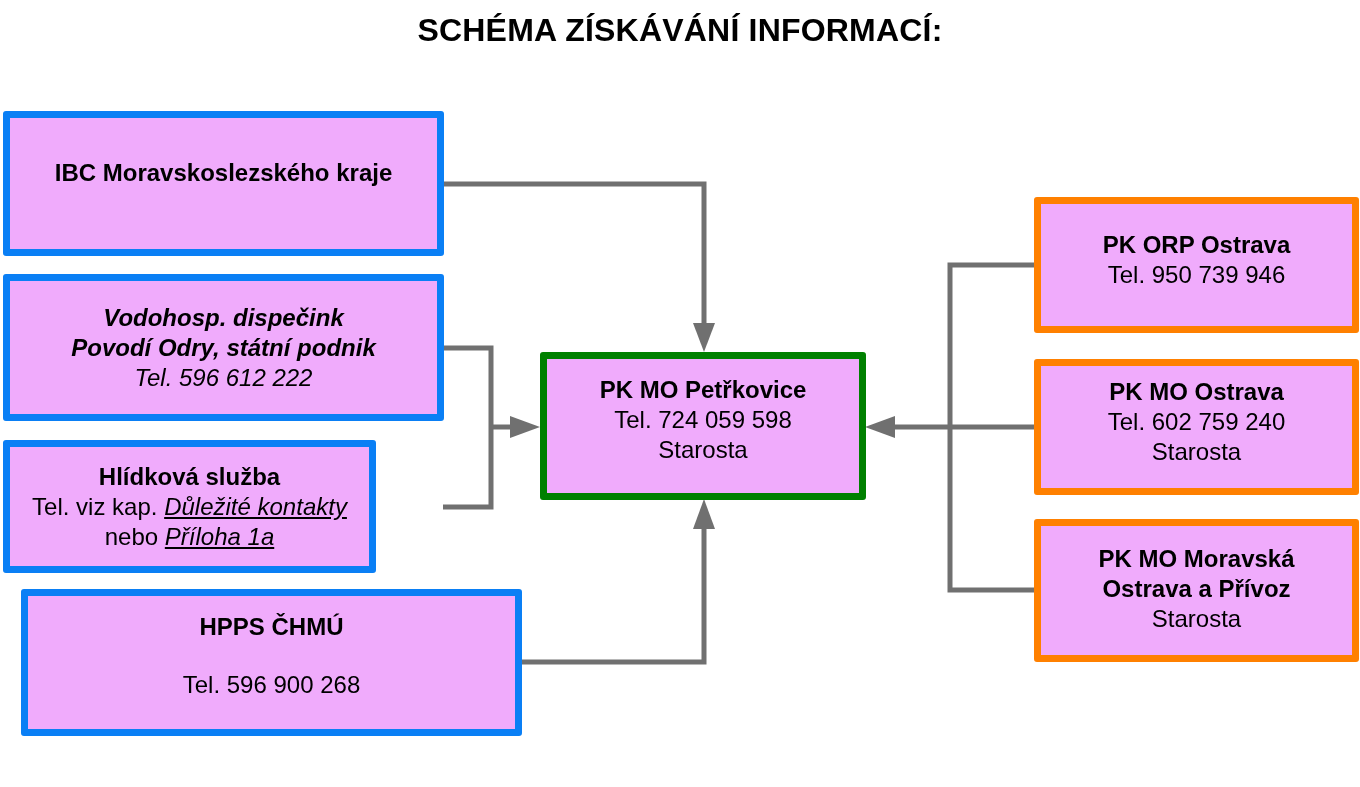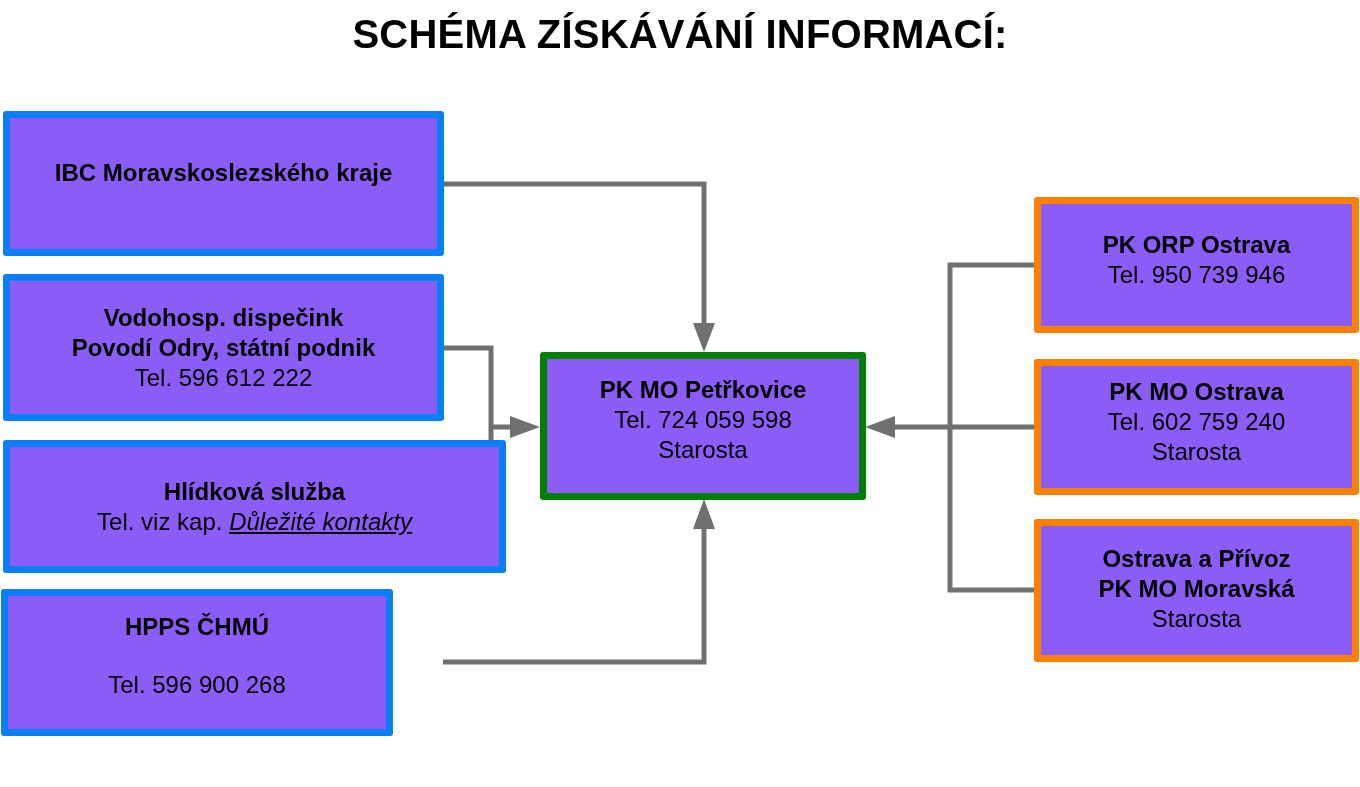--- a/index.html
+++ b/index.html
@@ -1,20 +1,20 @@
 <!DOCTYPE html>
 <html><head>
 <meta charset="utf-8">
 <style>
   html, body { margin:0; padding:0; background:#ffffff; }
   body { width:1360px; height:787px; position:relative; overflow:hidden;
          font-family:"Liberation Sans", "DejaVu Sans", sans-serif; color:#000; }
   .title { position:absolute; left:0; width:1360px; top:12px; text-align:center;
-           font-size:40px; font-weight:bold; letter-spacing:0.2px; }
-  .box { position:absolute; box-sizing:border-box; background:#8b5cf6; border-width:7px; border-style:solid;
+           font-size:32px; font-weight:bold; letter-spacing:0.2px; }
+  .box { position:absolute; box-sizing:border-box; background:#f0abfc; border-width:7px; border-style:solid;
          border-radius:3px; display:flex; flex-direction:column; justify-content:center; align-items:center;
          text-align:center; font-size:24px; line-height:30px; }
   .box.blue { border-color:#0a7ff5; }
   .box.green { border-color:#008000; }
   .box.orange { border-color:#ff8000; }
   .box .name { font-weight:bold; }
   .box .line { font-weight:normal; }
   .box em { font-style:italic;text-decoration:underline; }
   svg.conn { position:absolute; left:0; top:0; width:1360px; height:787px; }
 </style>
@@ -37,32 +37,33 @@
     <polygon points="510,416 510,438 540,427"></polygon>
     <polygon points="693,529 715,529 704,499"></polygon>
     <polygon points="895,416 895,438 865,427"></polygon>
   </g>
 </svg>
 
 <div class="box blue" style="left: 3px; top: 111px; width: 441px; height: 145px; padding-bottom: 22px; border-color: rgb(10, 127, 245);">
   <div class="name">IBC Moravskoslezského kraje</div>
 </div>
 
-<div class="box blue" style="left: 3px; top: 274px; width: 441px; height: 147px; border-color: rgb(10, 127, 245);">
+<div class="box blue" style="left: 3px; top: 274px; width: 441px; height: 147px; border-color: rgb(10, 127, 245); font-style: italic;">
   <div class="name">Vodohosp. dispečink</div>
   <div class="name">Povodí Odry, státní podnik</div>
   <div class="line">Tel. 596 612 222</div>
 </div>
 
-<div class="box blue" style="left: 3px; top: 440px; width: 503px; height: 133px; border-color: rgb(10, 127, 245);">
+<div class="box blue" style="left: 3px; top: 440px; width: 373px; height: 133px; border-color: rgb(10, 127, 245);">
   <div class="name">Hlídková služba</div>
   <div class="line"><span>Tel. viz kap. </span><em>Důležité kontakty</em></div>
+  <div class="line"><span>nebo </span><em>Příloha 1a</em></div>
 </div>
 
-<div class="box blue" style="left: 1px; top: 589px; width: 392px; height: 147px; padding-bottom: 14px; border-color: rgb(10, 127, 245); gap: 28px;">
+<div class="box blue" style="left: 21px; top: 589px; width: 501px; height: 147px; padding-bottom: 14px; border-color: rgb(10, 127, 245); gap: 28px;">
   <div class="name">HPPS ČHMÚ</div>
   <div class="line">Tel. 596 900 268</div>
 </div>
 
 <div class="box green" style="left: 540px; top: 352px; width: 326px; height: 148px; padding-bottom: 12px; border-color: rgb(0, 128, 0);">
   <div class="name">PK MO Petřkovice</div>
   <div class="line">Tel. 724 059 598</div>
   <div class="line">Starosta</div>
 </div>
 
@@ -71,16 +72,16 @@
   <div class="line">Tel. 950 739 946</div>
 </div>
 
 <div class="box orange" style="left: 1034px; top: 359px; width: 325px; height: 136px; padding-bottom: 10px; border-color: rgb(255, 128, 0);">
   <div class="name">PK MO Ostrava</div>
   <div class="line">Tel. 602 759 240</div>
   <div class="line">Starosta</div>
 </div>
 
 <div class="box orange" style="left: 1034px; top: 519px; width: 325px; height: 143px; padding-bottom: 4px; border-color: rgb(255, 128, 0);">
+  <div class="name">PK MO Moravská</div>
   <div class="name">Ostrava a Přívoz</div>
-  <div class="name">PK MO Moravská</div>
   <div class="line">Starosta</div>
 </div>
 
 </body></html>

